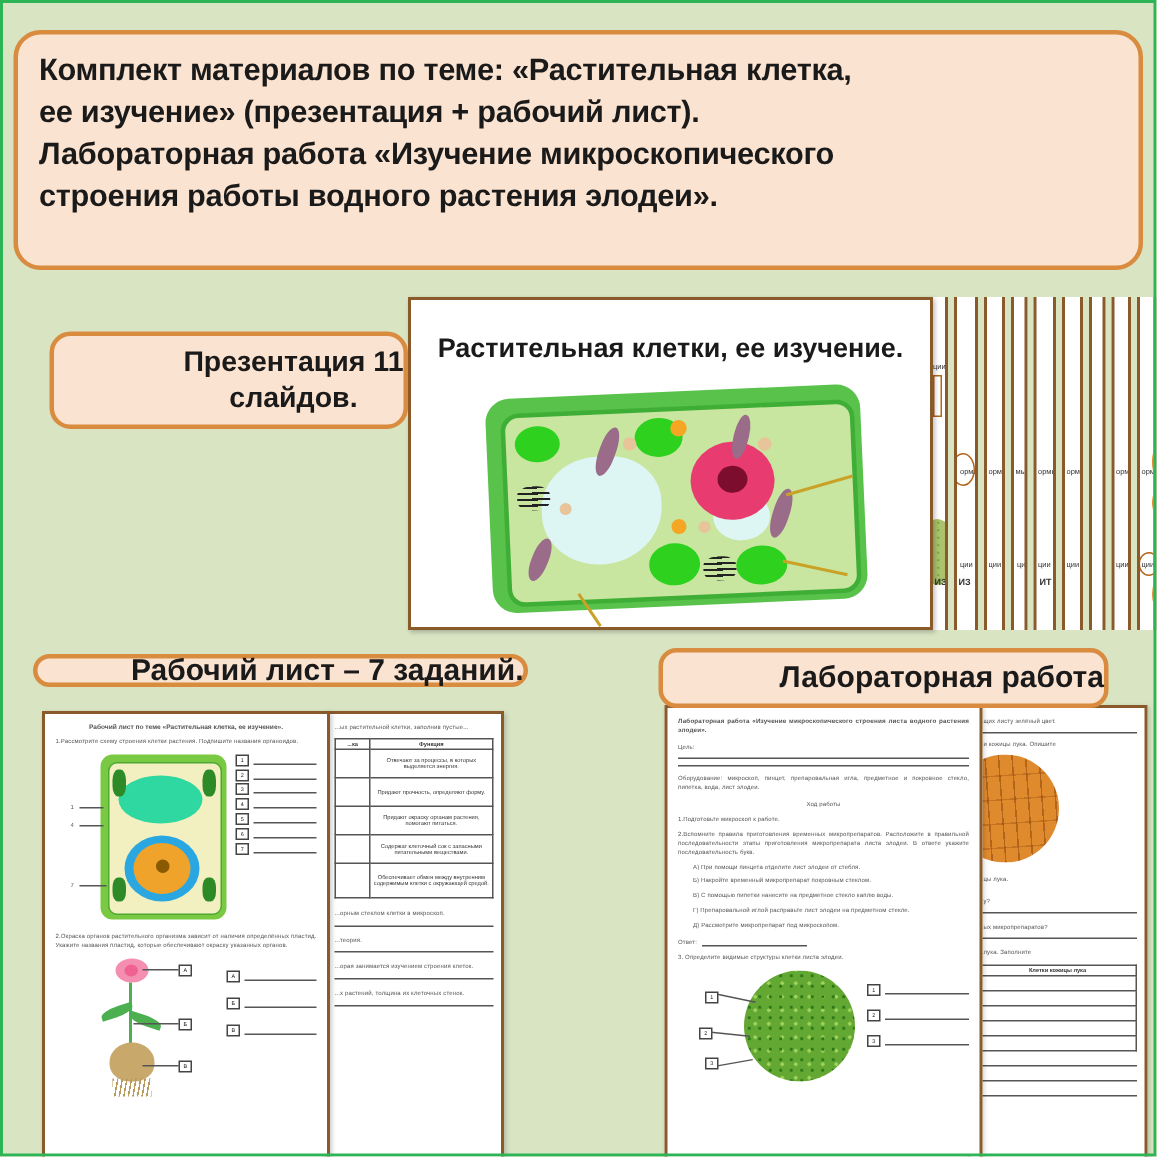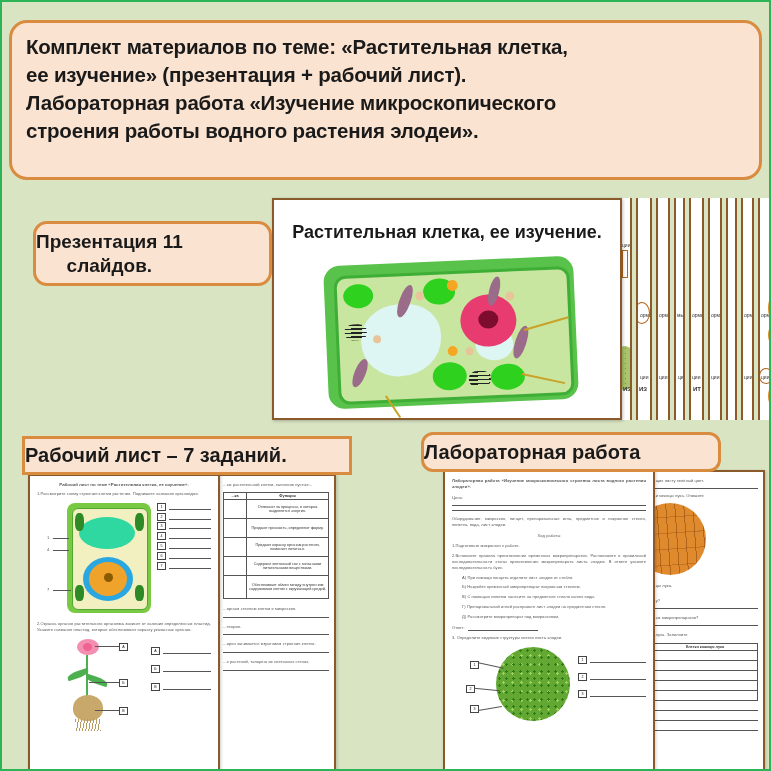--- a/index.html
+++ b/index.html
@@ -14,21 +14,21 @@
     border:2px solid #2db457;box-sizing:border-box;pointer-events:none;z-index:60;
   }
 
   
   .callout{
     position:absolute;
     background:#fbe3d1;
     border:3px solid #d98b3f;
     border-radius:14px;
     box-sizing:border-box;
-    display:flex;align-items:center;justify-content:flex-start;
+    display:flex;align-items:center;justify-content:flex-end;
     text-align:center;
     color:#1a1a1a;
     font-weight:bold;
     z-index:40;
   }
 
   
   #title-box{
     left:9px;top:20px;width:753px;height:160px;
     border-radius:18px;
@@ -37,24 +37,24 @@
     justify-content:flex-start;
   }
   #title-text{
     font-size:20.5px;line-height:1.36;letter-spacing:-0.2px;
     text-align:left;white-space:pre-line;font-weight:bold;
   }
 
   #presentation-badge{left:33px;top:221px;width:239px;height:65px;}
   #presentation-text{font-size:19px;line-height:1.25;white-space:pre-line;}
 
-  #worksheet-badge{left:22px;top:436px;width:330px;height:39px;border-radius:0;}
+  #worksheet-badge{left:22px;top:436px;width:330px;height:22px;border-radius:12px;}
   #worksheet-text{font-size:20px;}
 
-  #lab-badge{left:421px;top:432px;width:300px;height:40px;border-radius:12px;}
+  #lab-badge{left:439px;top:432px;width:300px;height:40px;border-radius:12px;}
   #lab-text{font-size:20px;}
 
   
   #slide-main{
     position:absolute;left:272px;top:198px;width:350px;height:222px;
     background:#ffffff;border:2px solid #8a5a2b;box-sizing:border-box;
     z-index:20;box-shadow:1px 1px 3px rgba(0,0,0,.25);
     overflow:hidden;
   }
   #slide-title{
@@ -138,21 +138,21 @@
 Лабораторная работа «Изучение микроскопического
 строения работы водного растения элодеи».</div>
 </div>
 
 <div class="callout" id="presentation-badge">
   <div id="presentation-text">Презентация  11
 слайдов.</div>
 </div>
 
 <div id="slide-main">
-  <div id="slide-title">Растительная клетка, ее изучение.</div>
+  <div id="slide-title">Растительная клетки, ее изучение.</div>
 
   <div class="cell-wrap">
     <div class="cell-outer"></div>
     <div class="cell-inner">
 
       <div class="chloro" style="left:6px;top:6px;width:30px;height:24px;"></div>
       <div class="chloro" style="left:86px;top:4px;width:32px;height:26px;"></div>
       <div class="chloro" style="left:92px;top:88px;width:34px;height:28px;"></div>
       <div class="chloro" style="left:150px;top:92px;width:34px;height:26px;"></div>
 

